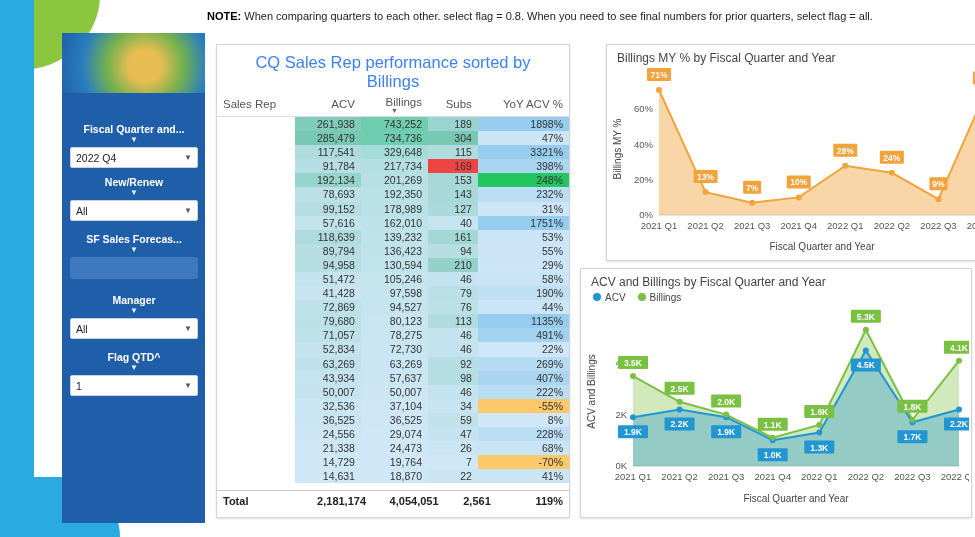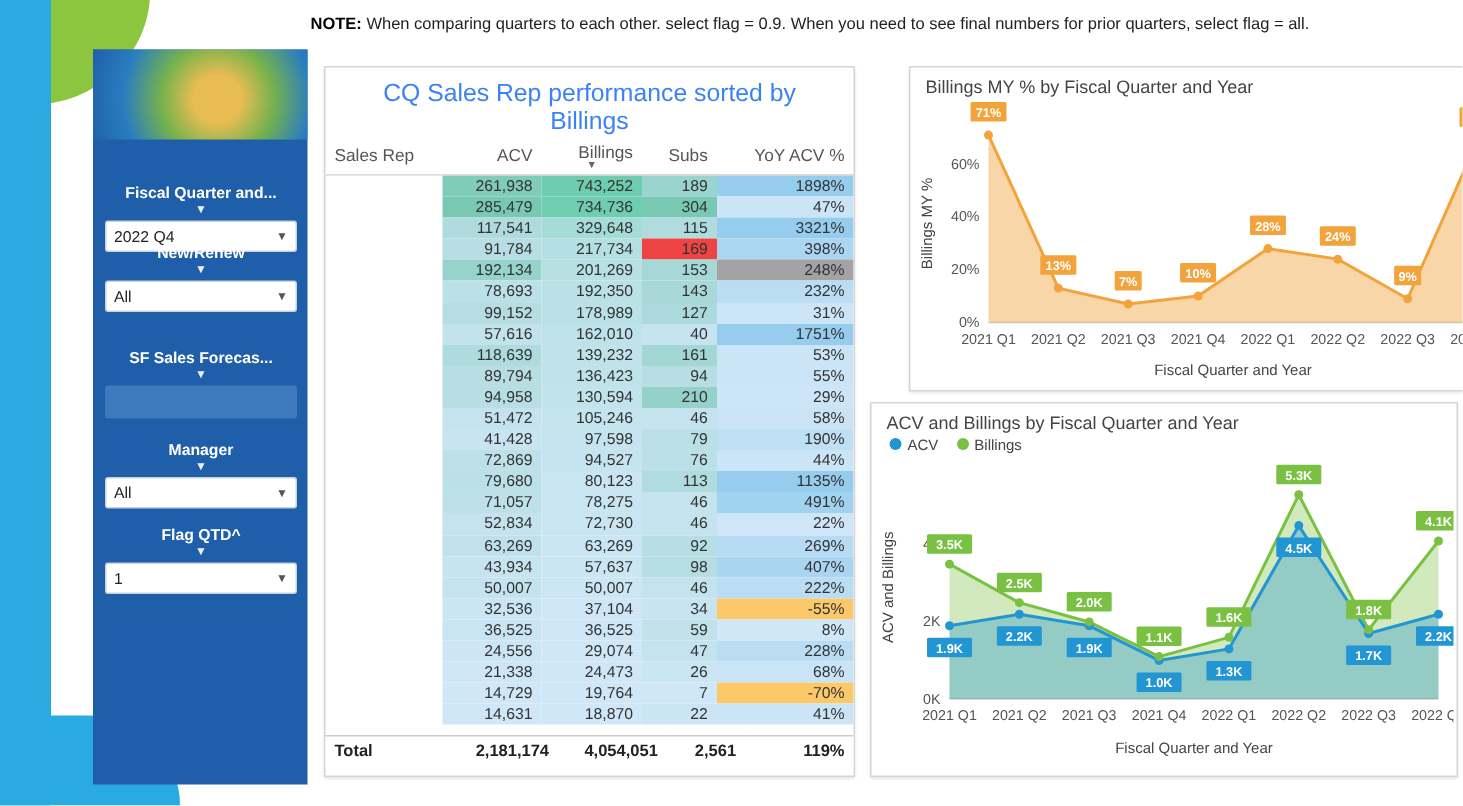--- a/index.html
+++ b/index.html
@@ -50,38 +50,38 @@
   .dlabel{font-size:8.5px;fill:#fff;font-weight:bold;}
 </style>
 </head>
 <body>
 
 <div class="corner-arc"></div>
 <div class="left-bar"></div>
 <div class="left-bar-bottom"></div>
 
 <div class="note">
-  <b>NOTE:</b><span> When comparing quarters to each other. select flag = 0.9. When you need to see final numbers for prior quarters, select flag = all.</span>
+  <b>NOTE:</b><span> When comparing quarters to each other. select flag = 0.8. When you need to see final numbers for prior quarters, select flag = all.</span>
 </div>
 
 <div class="panel">
   <div class="panel-img"></div>
 
   <div class="slicer" style="top:90px;">
     <div class="slicer-title">
       <span>Fiscal Quarter and...</span>
       <span class="chev">▼</span>
     </div>
     <div class="slicer-box">
       <span>2022 Q4</span>
       <span class="chev2">▼</span>
     </div>
   </div>
 
-  <div class="slicer" style="top:130px;">
+  <div class="slicer" style="top:143px;">
     <div class="slicer-title">
       <span>New/Renew</span>
       <span class="chev">▼</span>
     </div>
     <div class="slicer-box">
       <span>All</span>
       <span class="chev2">▼</span>
     </div>
   </div>
 
@@ -159,21 +159,21 @@
             <td class="num" style="width: 62px; background: rgb(183, 222, 228);">91,784</td>
             <td class="num" style="width: 64px; background: rgb(181, 224, 227);">217,734</td>
             <td class="num" style="width: 44px; background: #ef4444;">169</td>
             <td class="num" style="width: 70px; background: rgb(170, 214, 241);">398%</td>
           </tr>
           <tr>
             <td class="lbl" style="width: 86px;"></td>
             <td class="num" style="width: 62px; background: rgb(150, 211, 203);">192,134</td>
             <td class="num" style="width: 64px; background: rgb(183, 224, 229);">201,269</td>
             <td class="num" style="width: 44px; background: rgb(165, 216, 214);">153</td>
-            <td class="num" style="width: 70px; background: #a3a3a3;">248%</td>
+            <td class="num" style="width: 70px; background: #22c55e;">248%</td>
           </tr>
           <tr>
             <td class="lbl" style="width: 86px;"></td>
             <td class="num" style="width: 62px; background: rgb(187, 224, 231);">78,693</td>
             <td class="num" style="width: 64px; background: rgb(185, 225, 230);">192,350</td>
             <td class="num" style="width: 44px; background: rgb(168, 217, 216);">143</td>
             <td class="num" style="width: 70px; background: rgb(186, 221, 244);">232%</td>
           </tr>
           <tr>
             <td class="lbl" style="width: 86px;"></td>

